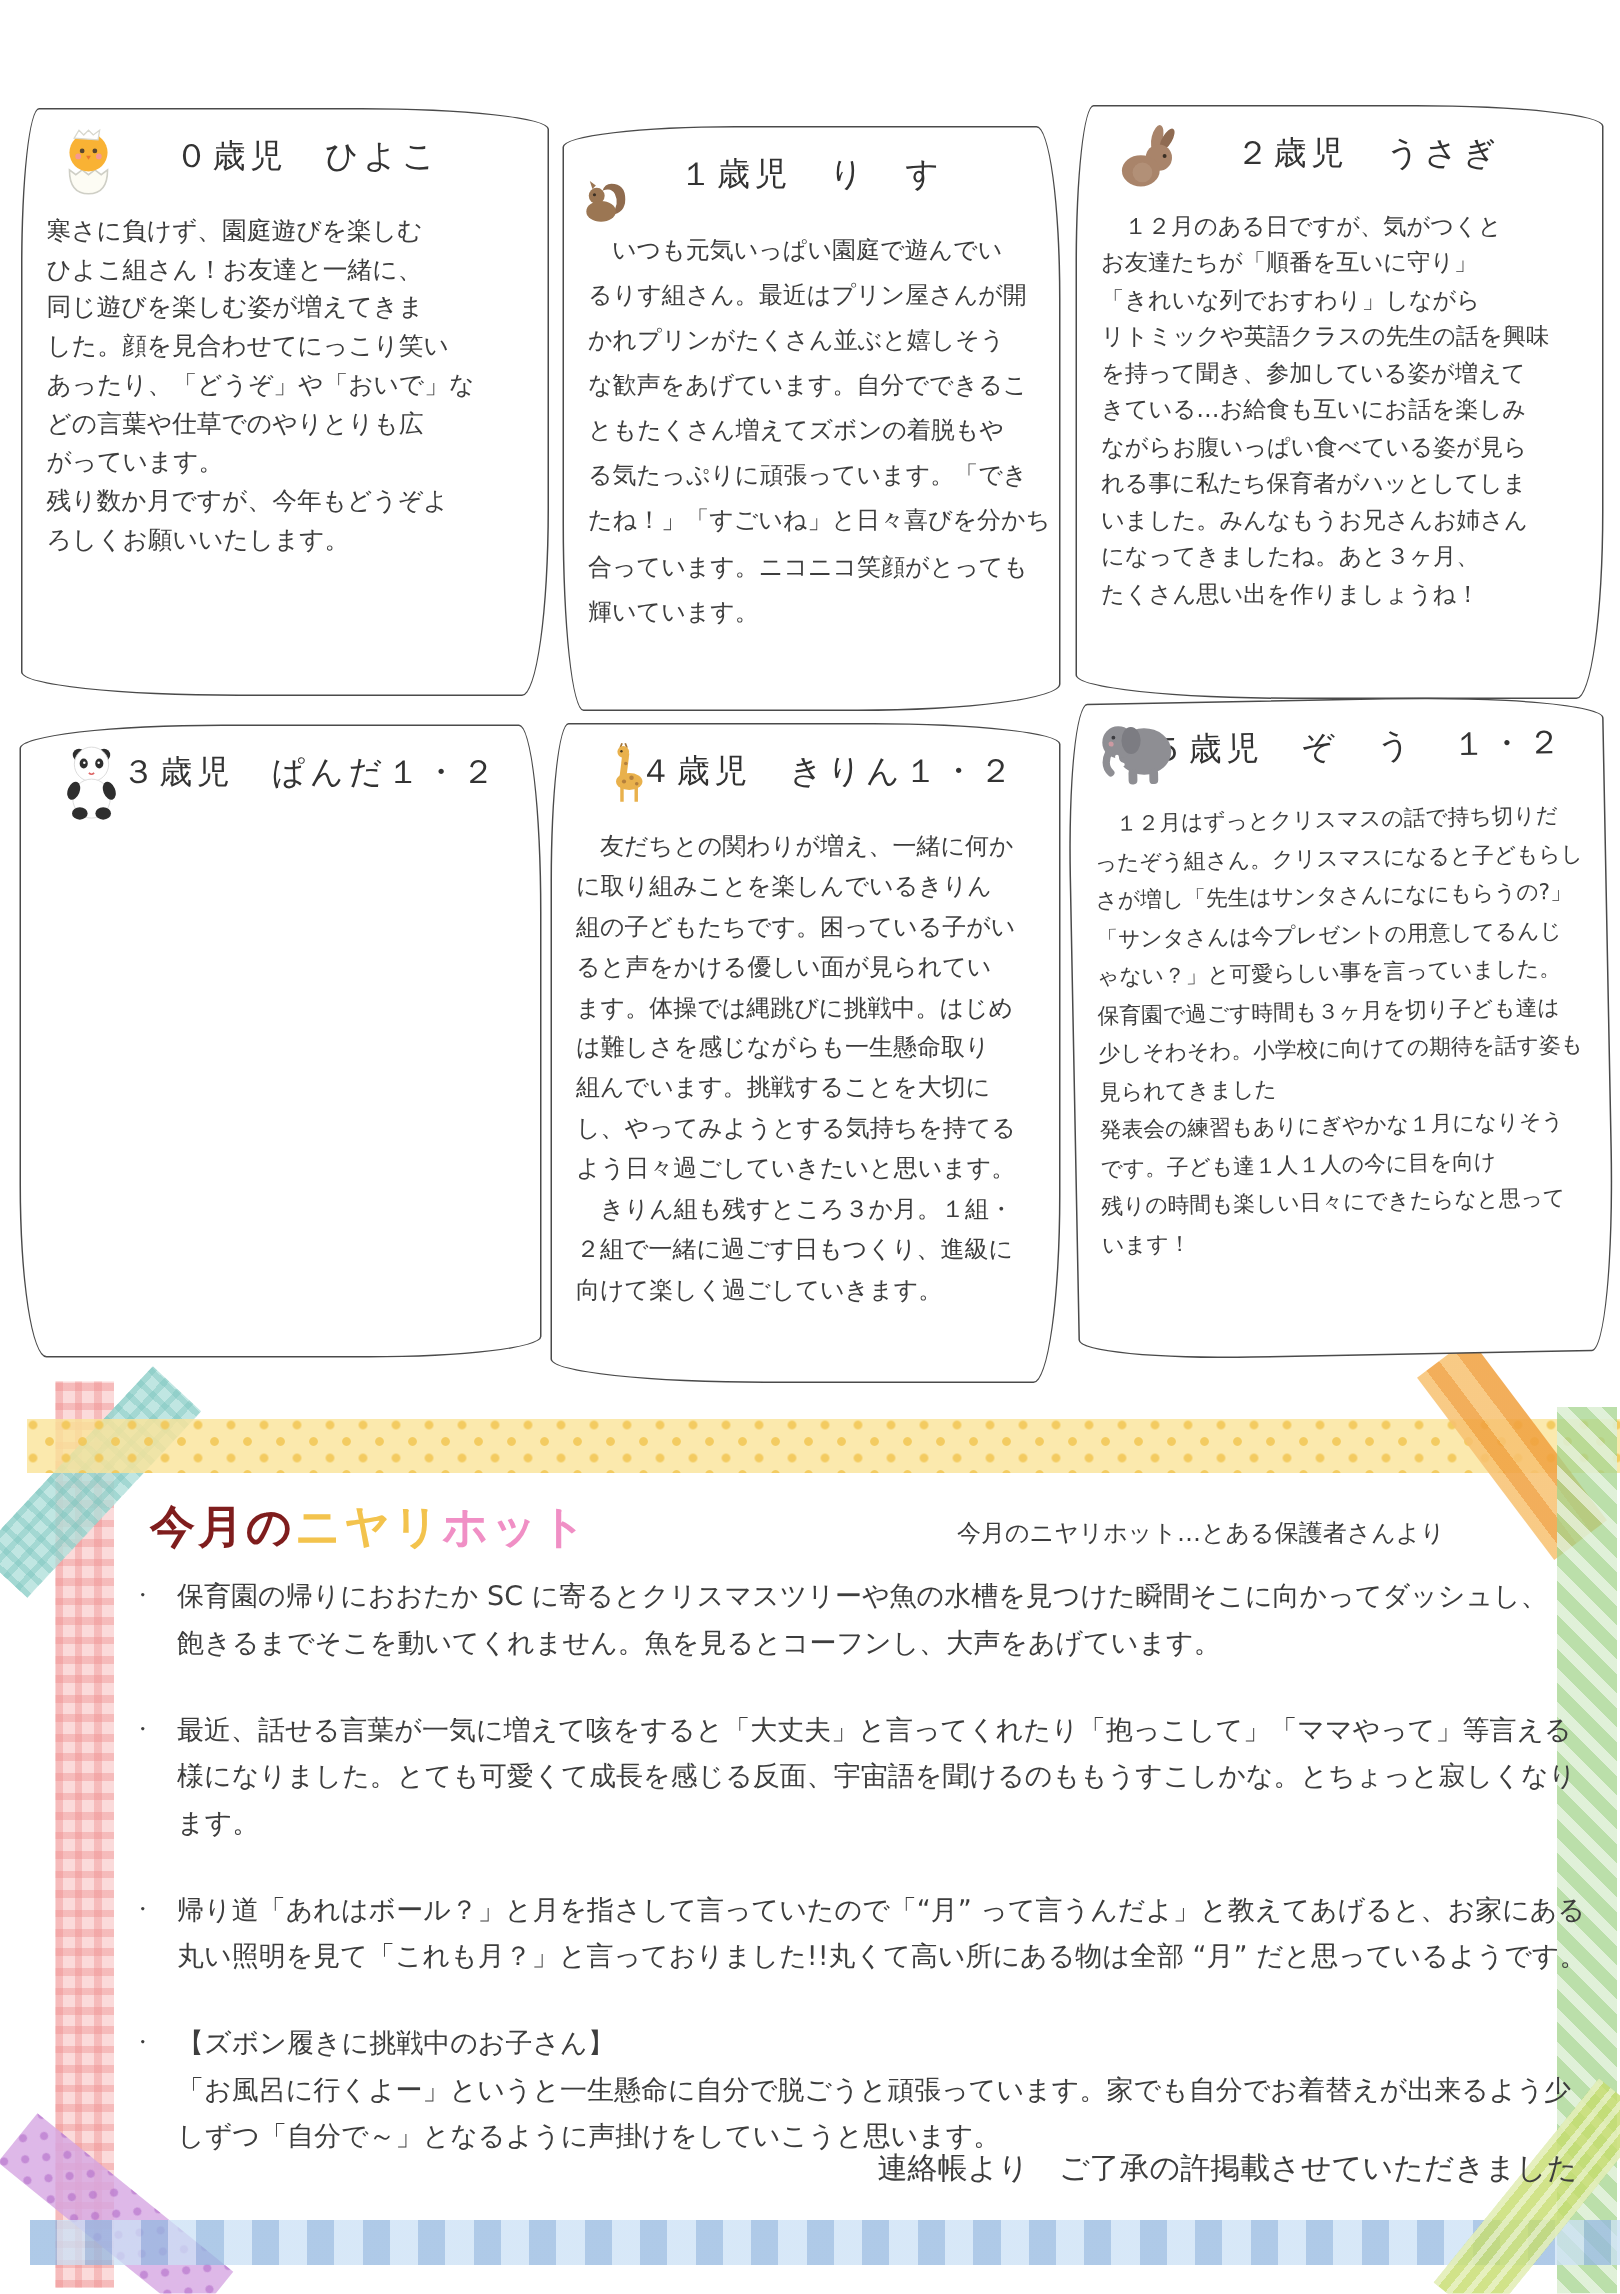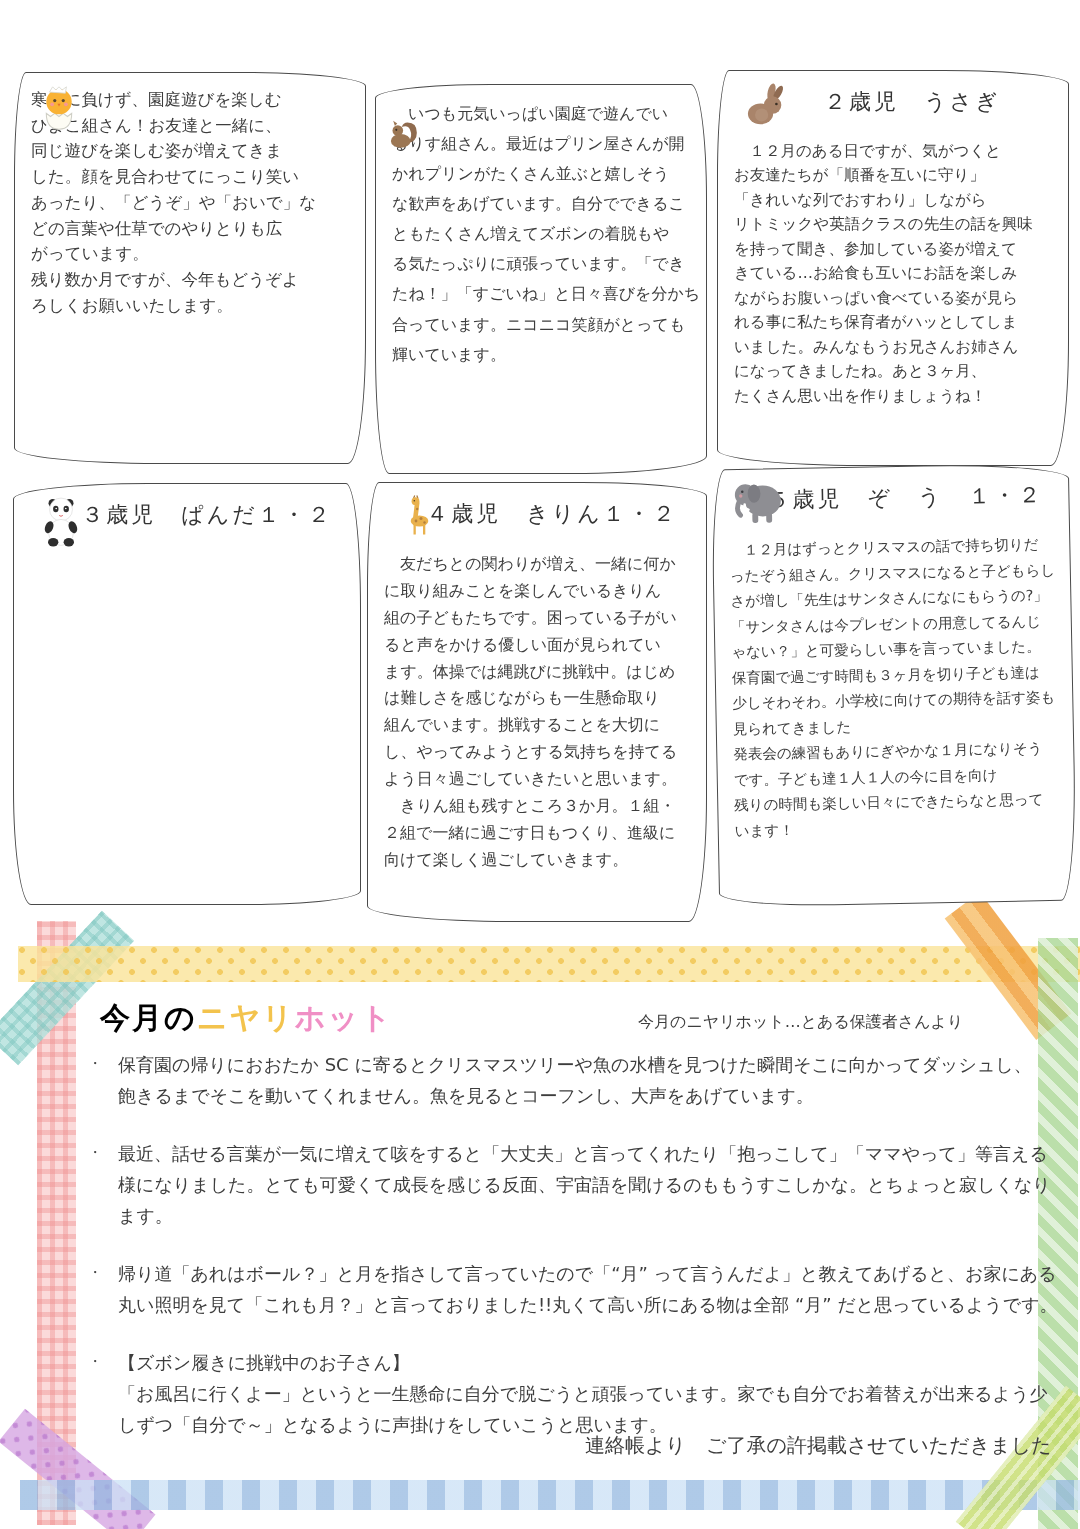--- a/index.html
+++ b/index.html
@@ -74,21 +74,21 @@
     background-size:20px 20px;background-position:3px 3px,13px 13px;}
   .tape-blue-h{left:20px;top:1480px;width:1060px;height:30px;
     background:repeating-linear-gradient(90deg,rgba(148,184,224,.75) 0 18px,rgba(202,224,245,.75) 18px 37px);}
   .tape-lime-diag{left:1006px;top:1380px;width:44px;height:175px;transform:rotate(39deg);
     background-color:rgba(198,220,108,.8);
     background-image:repeating-linear-gradient(90deg,rgba(255,255,255,.45) 0 4px,transparent 4px 10px);}
 
   
   .m-title{position:absolute;left:100px;top:998px;margin:0;font-size:30px;font-weight:bold;
            letter-spacing:2px;z-index:3;}
-  .tp0{color:#000000;} .tp1{color:#f3c34d;} .tp2{color:#f08fc5;}
+  .tp0{color:#7f1d1d;} .tp1{color:#f3c34d;} .tp2{color:#f08fc5;}
   .m-sub{position:absolute;left:638px;top:1012px;font-size:16px;color:#3d3d3d;z-index:3;}
   .m-list{position:absolute;left:88px;top:1050px;width:960px;margin:0;padding:0;
           list-style:none;z-index:3;}
   .m-list li{display:flex;margin:0 0 27px 0;}
   .m-list .marker{width:30px;flex:0 0 30px;font-size:14px;padding-top:5px;color:#3d3d3d;}
   .m-list .btext{white-space:pre;font-size:18px;line-height:1.72;color:#3d3d3d;}
   .m-footer{position:absolute;left:585px;top:1432px;font-size:20px;color:#3d3d3d;z-index:3;}
 </style>
 </head>
 <body>
@@ -101,20 +101,21 @@
         <path d="M5 28 q0 15 12 15 q12 0 12 -15 l-4 3 -4 -3 -4 3 -4 -3 -4 3z" fill="#fdfcf4" stroke="#cfcfc6" stroke-width="1"></path>
         <circle cx="17" cy="17" r="12" fill="#F9B234"></circle>
         <path d="M8 8 l3 -5 3 3 3 -3 3 3 4 -3 -1 6z" fill="#fff" stroke="#d8d8cf" stroke-width=".8"></path>
         <circle cx="13" cy="16" r="1.5" fill="#59462f"></circle>
         <circle cx="21" cy="16" r="1.5" fill="#59462f"></circle>
         <path d="M15.5 19 h3 l-1.5 2.6z" fill="#E8762D"></path>
         <circle cx="10.5" cy="19.5" r="1.8" fill="#F48FB1" opacity=".75"></circle>
         <circle cx="23.5" cy="19.5" r="1.8" fill="#F48FB1" opacity=".75"></circle>
       </svg>
     </span>
+    <h2 class="title">０歳児　ひよこ</h2>
     <div class="body">寒さに負けず、園庭遊びを楽しむ
 ひよこ組さん！お友達と一緒に、
 同じ遊びを楽しむ姿が増えてきま
 した。顔を見合わせてにっこり笑い
 あったり、「どうぞ」や「おいで」な
 どの言葉や仕草でのやりとりも広
 がっています。
 残り数か月ですが、今年もどうぞよ
 ろしくお願いいたします。</div>
   </section>
@@ -122,20 +123,21 @@
   <section class="box c1">
     <span class="icon">
       <svg viewBox="0 0 26 26" width="30" height="30">
         <path d="M17 3 q8 0 8 9 q0 8 -8 9 q5 -6 2 -12 q-2 -4 -7 -2 q1 -4 5 -4z" fill="#8F6B4E"></path>
         <path d="M6 6 l-1.5 -4.5 3.5 2.5z" fill="#9B7653"></path>
         <circle cx="8.5" cy="10" r="4.6" fill="#9B7653"></circle>
         <ellipse cx="11" cy="19" rx="8.5" ry="6" fill="#9B7653"></ellipse>
         <circle cx="7.2" cy="9.4" r=".9" fill="#3a2f24"></circle>
       </svg>
     </span>
+    <h2 class="title">１歳児　り　す</h2>
     <div class="body">　いつも元気いっぱい園庭で遊んでい
 るりす組さん。最近はプリン屋さんが開
 かれプリンがたくさん並ぶと嬉しそう
 な歓声をあげています。自分でできるこ
 ともたくさん増えてズボンの着脱もや
 る気たっぷりに頑張っています。「でき
 たね！」「すごいね」と日々喜びを分かち
 合っています。ニコニコ笑顔がとっても
 輝いています。</div>
   </section>

